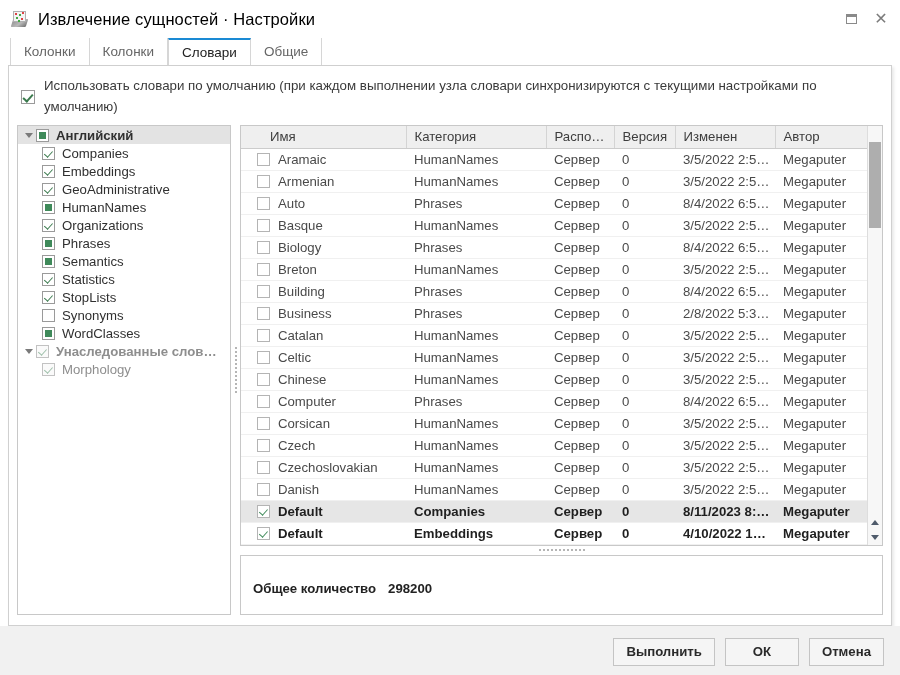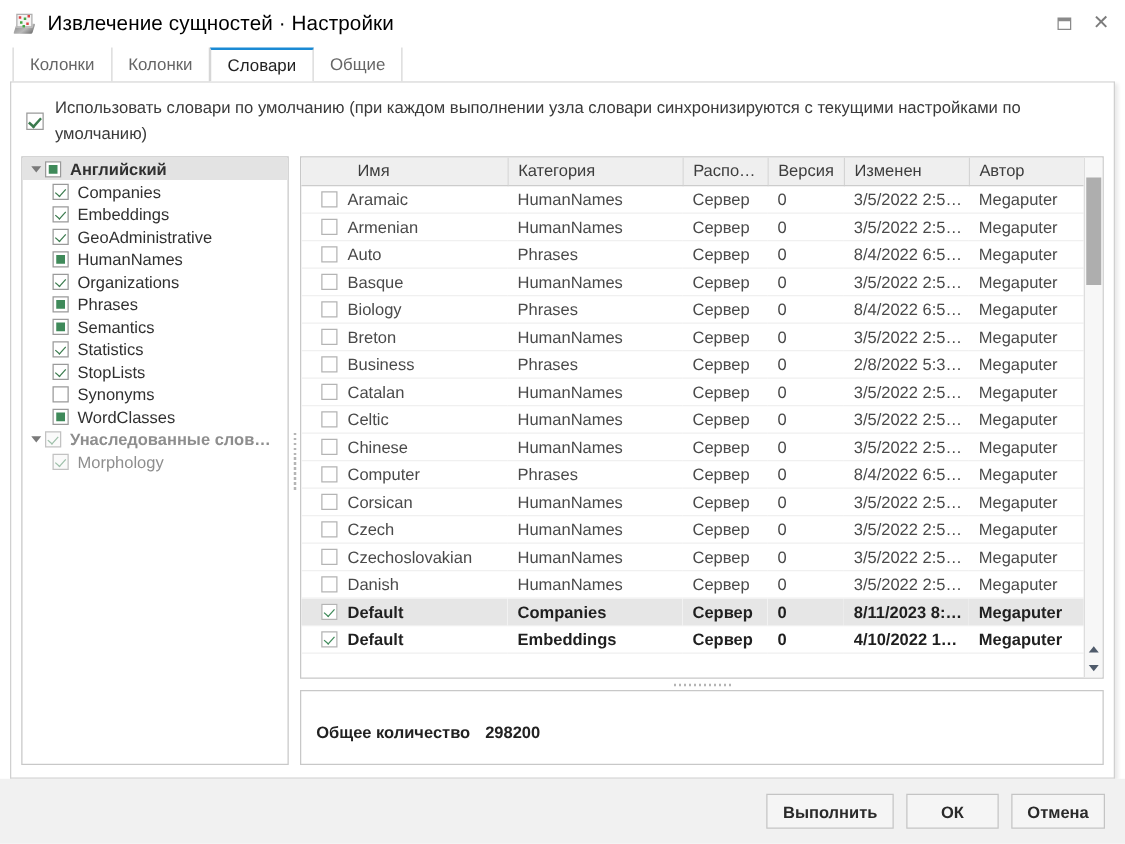--- a/index.html
+++ b/index.html
@@ -167,21 +167,21 @@
   table.grid th {
     background: #efefef;
     font-weight: normal; color: #3d3d3d;
     text-align: left;
     height: 22px;
     padding: 0 0 0 8px;
     border-right: 1px solid #d4d4d4;
     border-bottom: 1px solid #cccccc;
     white-space: nowrap; overflow: hidden;
   }
-  table.grid th.c0 { padding-left: 16px; }
+  table.grid th.c0 { padding-left: 0; }
   table.grid td {
     height: 22px; color: #4a4a4a;
     padding: 0 0 0 8px;
     border-bottom: 1px solid #f0f0f0;
     white-space: nowrap; overflow: hidden;
   }
   table.grid tr.hl td { background: #e6e6e6; }
   table.grid tr.bold td { font-weight: bold; color: #1f1f1f; }
   td.namecell { padding-left: 0; }
   .namecell-inner { display: flex; align-items: center; }
@@ -461,20 +461,33 @@
                     <td>HumanNames</td>
                     <td>Сервер</td>
                     <td>0</td>
                     <td>3/5/2022 2:5…</td>
                     <td>Megaputer</td>
                   </tr>
                   <tr class="">
                     <td class="namecell">
                       <div class="namecell-inner">
                         <span class="gcb"></span>
+                        <span>Building</span>
+                      </div>
+                    </td>
+                    <td>Phrases</td>
+                    <td>Сервер</td>
+                    <td>0</td>
+                    <td>8/4/2022 6:5…</td>
+                    <td>Megaputer</td>
+                  </tr>
+                  <tr class="">
+                    <td class="namecell">
+                      <div class="namecell-inner">
+                        <span class="gcb"></span>
                         <span>Business</span>
                       </div>
                     </td>
                     <td>Phrases</td>
                     <td>Сервер</td>
                     <td>0</td>
                     <td>2/8/2022 5:3…</td>
                     <td>Megaputer</td>
                   </tr>
                   <tr class="">

